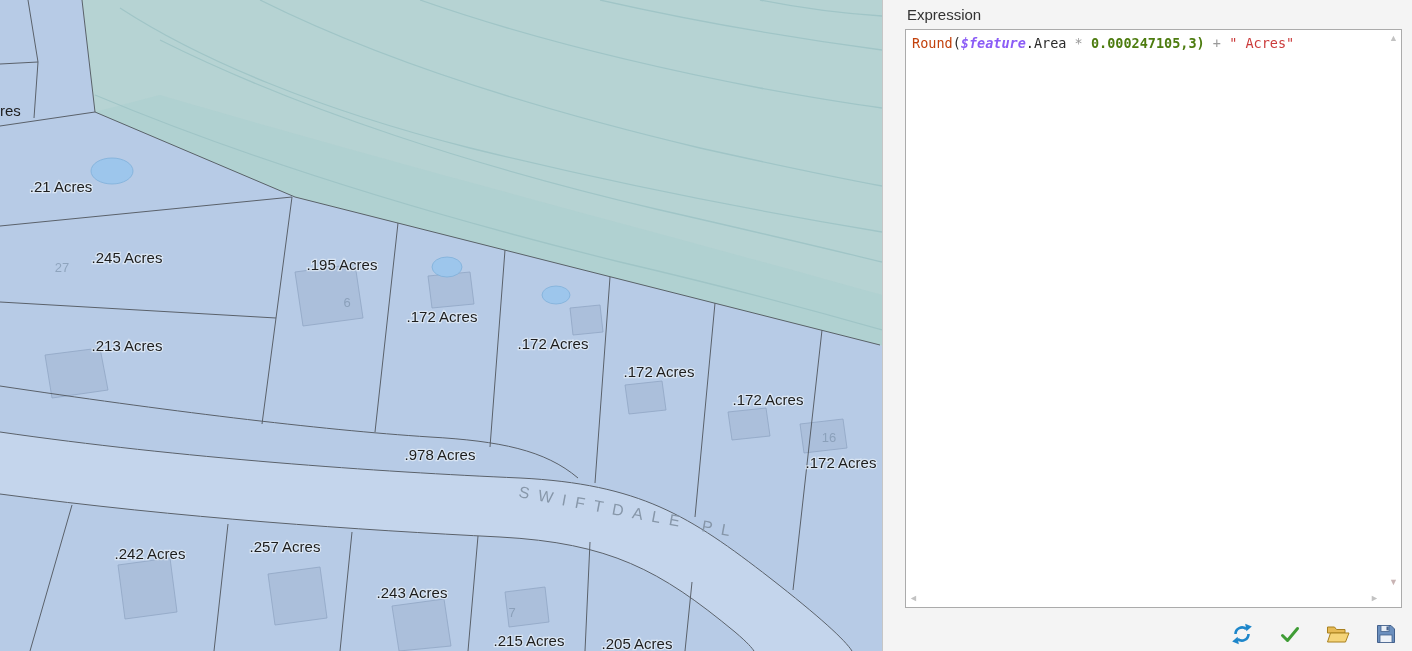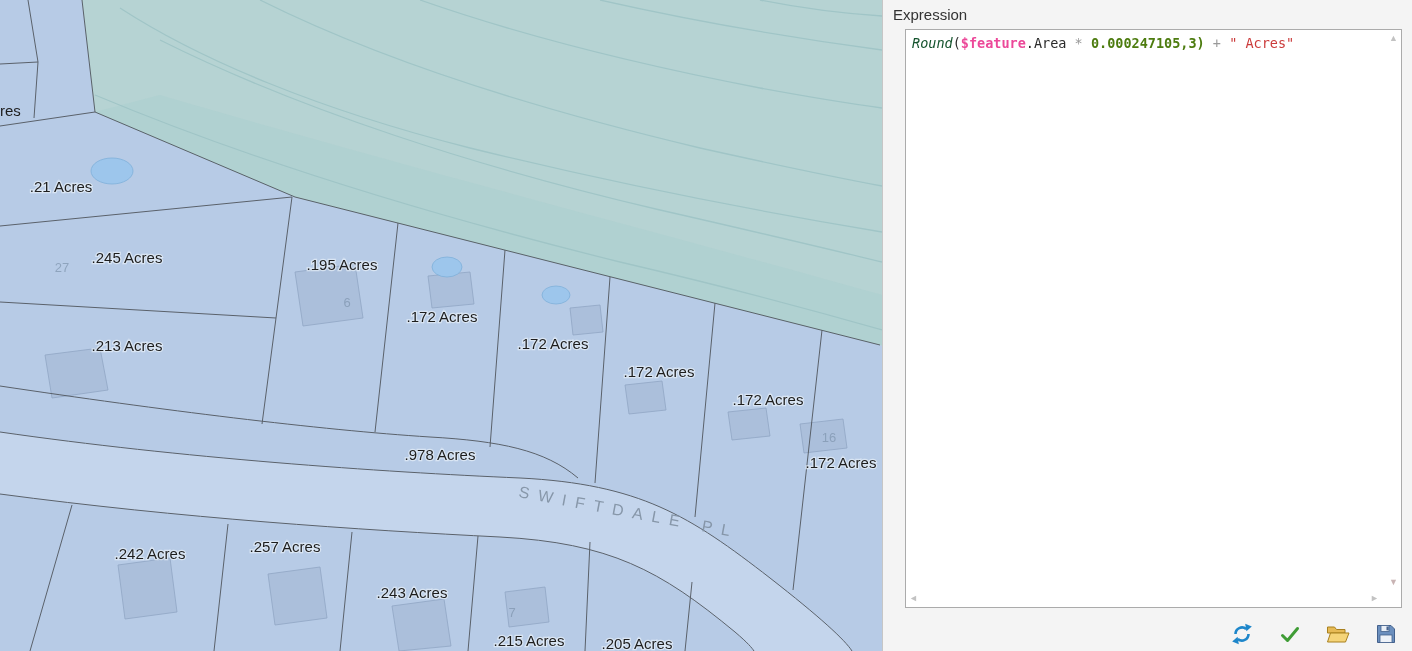--- a/index.html
+++ b/index.html
@@ -13,27 +13,27 @@
                 text-anchor:middle;paint-order:stroke;stroke:rgba(235,242,250,.65);stroke-width:2.5px;}
   .edge-label{font-family:"Liberation Sans",sans-serif;font-size:15px;fill:#1d1d1d;text-anchor:start;}
   .lot-number{font-family:"Liberation Sans",sans-serif;font-size:13px;fill:#7e94ad;opacity:.7;text-anchor:middle;}
   .street-label{font-family:"Liberation Sans",sans-serif;font-size:16px;fill:#8494a6;
                 letter-spacing:9px;opacity:.95;}
 
   .divider{position:absolute;left:882px;top:0;width:1px;height:651px;background:#c6c6c6;}
 
   
   .side-panel{position:absolute;left:883px;top:0;width:529px;height:651px;background:#f4f4f4;}
-  .panel-title{position:absolute;left:10px;top:6px;font-size:15px;color:#333;}
+  .panel-title{position:absolute;left:24px;top:6px;font-size:15px;color:#333;}
   .editor{position:absolute;left:22px;top:29px;right:10px;bottom:43px;background:#fff;
           border:1px solid #ababab;cursor:text;}
   .code-line{padding:4px 6px;font-family:"DejaVu Sans Mono","Liberation Mono",monospace;
              font-size:13.5px;line-height:18px;white-space:pre;}
-  .tok-func{color:#14532d;font-style:italic;}
-  .tok-var{color:#ec4899;font-weight:bold;}
+  .tok-func{color:#c2410c;}
+  .tok-var{color:#8b5cf6;font-weight:bold;font-style:italic;}
   .tok-plain{color:#2b2b2b;}
   .tok-op{color:#999999;}
   .tok-num{color:#4d7c0f;font-weight:bold;}
   .tok-str{color:#cb3a3a;}
   .scroll-arrow{position:absolute;font-size:9px;color:#c2c2c2;line-height:1;cursor:default;user-select:none;}
   .arrow-up{right:3px;top:4px;}
   .arrow-down{right:3px;bottom:20px;color:#c9b4b4;}
   .arrow-left{left:3px;bottom:4px;}
   .arrow-right{right:22px;bottom:4px;}
 

